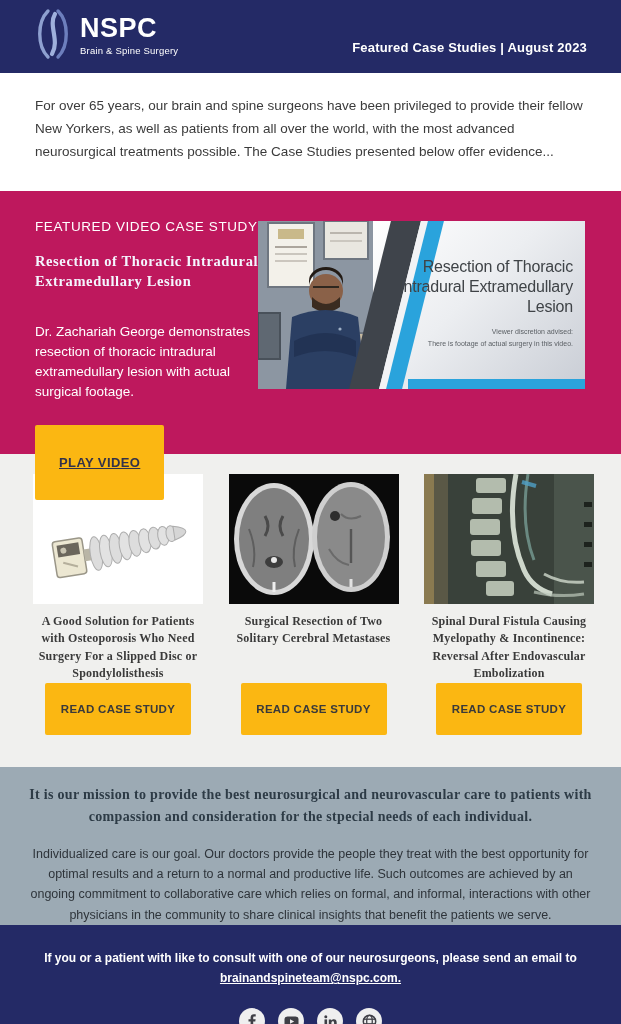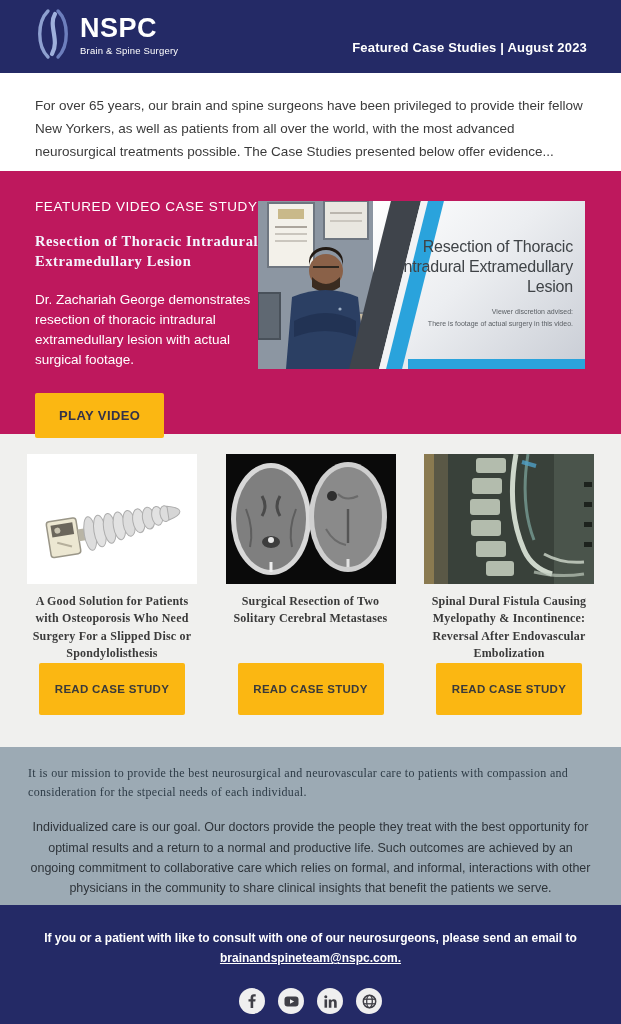--- a/index.html
+++ b/index.html
@@ -26,43 +26,44 @@
   .logo-name {
     color: #ffffff; font-weight: bold; font-size: 27px; letter-spacing: 0.5px; line-height: 1;
   }
   .logo-tagline { color: #ffffff; font-size: 9.5px; margin-top: 3px; letter-spacing: 0.2px; }
   .edition {
     color: #ffffff; font-weight: bold; font-size: 13px; align-self: flex-end; margin-bottom: 8px;
     letter-spacing: 0.2px;
   }
 
   
-  .intro { background: #ffffff; height: 98px; padding: 21px 35px 0 35px; }
+  .intro { background: #ffffff; height: 118px; padding: 21px 35px 0 35px; }
   .intro p { font-size: 13.5px; line-height: 1.72; color: #3b3b3b; }
 
   
   .video-section {
     position: relative;
     height: 263px;
     background: #be185d;
     padding: 28px 0 0 35px;
   }
   .video-kicker { color: #ffffff; font-size: 13.5px; letter-spacing: 0.6px; font-weight: 400; }
   .video-title {
     font-family: "Liberation Serif", serif;
     color: #f4f6ff; font-weight: bold; font-size: 14.5px; line-height: 1.4;
     letter-spacing: 0.6px; width: 225px; margin-top: 17px;
   }
-  .video-desc { color: #ffffff; font-size: 13.5px; line-height: 1.5; width: 218px; margin-top: 18px; }
+  .video-desc { color: #ffffff; font-size: 13.5px; line-height: 1.5; width: 218px; margin-top: 30px; }
   .play-btn {
     display: inline-block; margin-top: 22px;
     background: #fbb712; border: none; cursor: pointer;
     color: #33324a; font-weight: bold; font-size: 13px; letter-spacing: 0.4px;
-    padding: 15px 24px; border-radius: 2px;
+    padding: 30px 24px; border-radius: 2px;
     font-family: "Liberation Sans", sans-serif;
+    text-decoration: underline;
   }
 
   
   .video-thumb {
     position: absolute; top: 30px; right: 36px; width: 327px; height: 168px;
     overflow: hidden; cursor: pointer; background: #8c96a2;
   }
   .thumb-photo { position: absolute; left: 0; top: 0; width: 130px; height: 168px; }
   .thumb-slide {
     position: absolute; left: 115px; top: 0; right: 0; bottom: 0;
@@ -78,42 +79,42 @@
   .slide-text { position: absolute; top: 36px; right: 12px; width: 205px; text-align: right; }
   .slide-title { font-size: 16px; color: #3f4347; line-height: 1.25; letter-spacing: -0.2px; }
   .slide-disclaimer { margin-top: 9px; font-size: 7px; color: #5a5f64; line-height: 1.7; }
 
   
   .cases-section { background: #f0f0ee; height: 313px; padding: 20px 27px 0 27px; }
   .cases-heading {
     text-align: center; color: #3c3c3c; font-size: 13.5px; letter-spacing: 0.8px; font-weight: 400;
     margin-bottom: 20px;
   }
-  .cases-grid { display: flex; justify-content: space-between; }
+  .cases-grid { display: flex; justify-content: space-between; margin-left: 6px; }
   .case-card { width: 170px; display: flex; flex-direction: column; align-items: center; }
   .case-image { width: 170px; height: 130px; overflow: hidden; cursor: pointer; }
   .case-image svg { display: block; }
   .case-title {
     font-family: "Liberation Serif", serif; font-weight: bold;
     font-size: 12px; line-height: 1.45; color: #3a3a3a; text-align: center;
     margin-top: 9px; letter-spacing: 0.2px;
   }
   .case-btn-wrap { margin-top: auto; padding-bottom: 26px; }
   .read-btn {
     background: #fbb712; border: none; cursor: pointer;
     color: #3a3a3a; font-weight: bold; font-size: 11.5px; letter-spacing: 0.3px;
     padding: 20px 0; width: 146px; border-radius: 2px;
     font-family: "Liberation Sans", sans-serif;
   }
 
   
   .mission-section { background: #9caab4; height: 158px; padding: 17px 28px 0 28px; }
   .mission-heading {
-    font-family: "Liberation Serif", serif; font-weight: normal;
-    font-size: 12px; line-height: 1.6; color: #2d3b46; letter-spacing: 0.3px;
+    font-family: "Liberation Serif", serif; font-weight: bold;
+    font-size: 14px; line-height: 1.6; color: #2d3b46; text-align: center; letter-spacing: 0.3px;
   }
   .mission-body {
     margin-top: 15px; font-size: 12.5px; line-height: 1.62; color: #2e343a; text-align: center;
   }
 
   
   .footer { background: #242a66; height: 119px; padding: 24px 40px 0 40px; text-align: center; }
   .footer-cta { color: #ffffff; font-weight: bold; font-size: 12px; line-height: 1.6; }
   .footer-email {
     color: #ffffff; font-weight: bold; font-size: 12px; text-decoration: underline; cursor: pointer;

